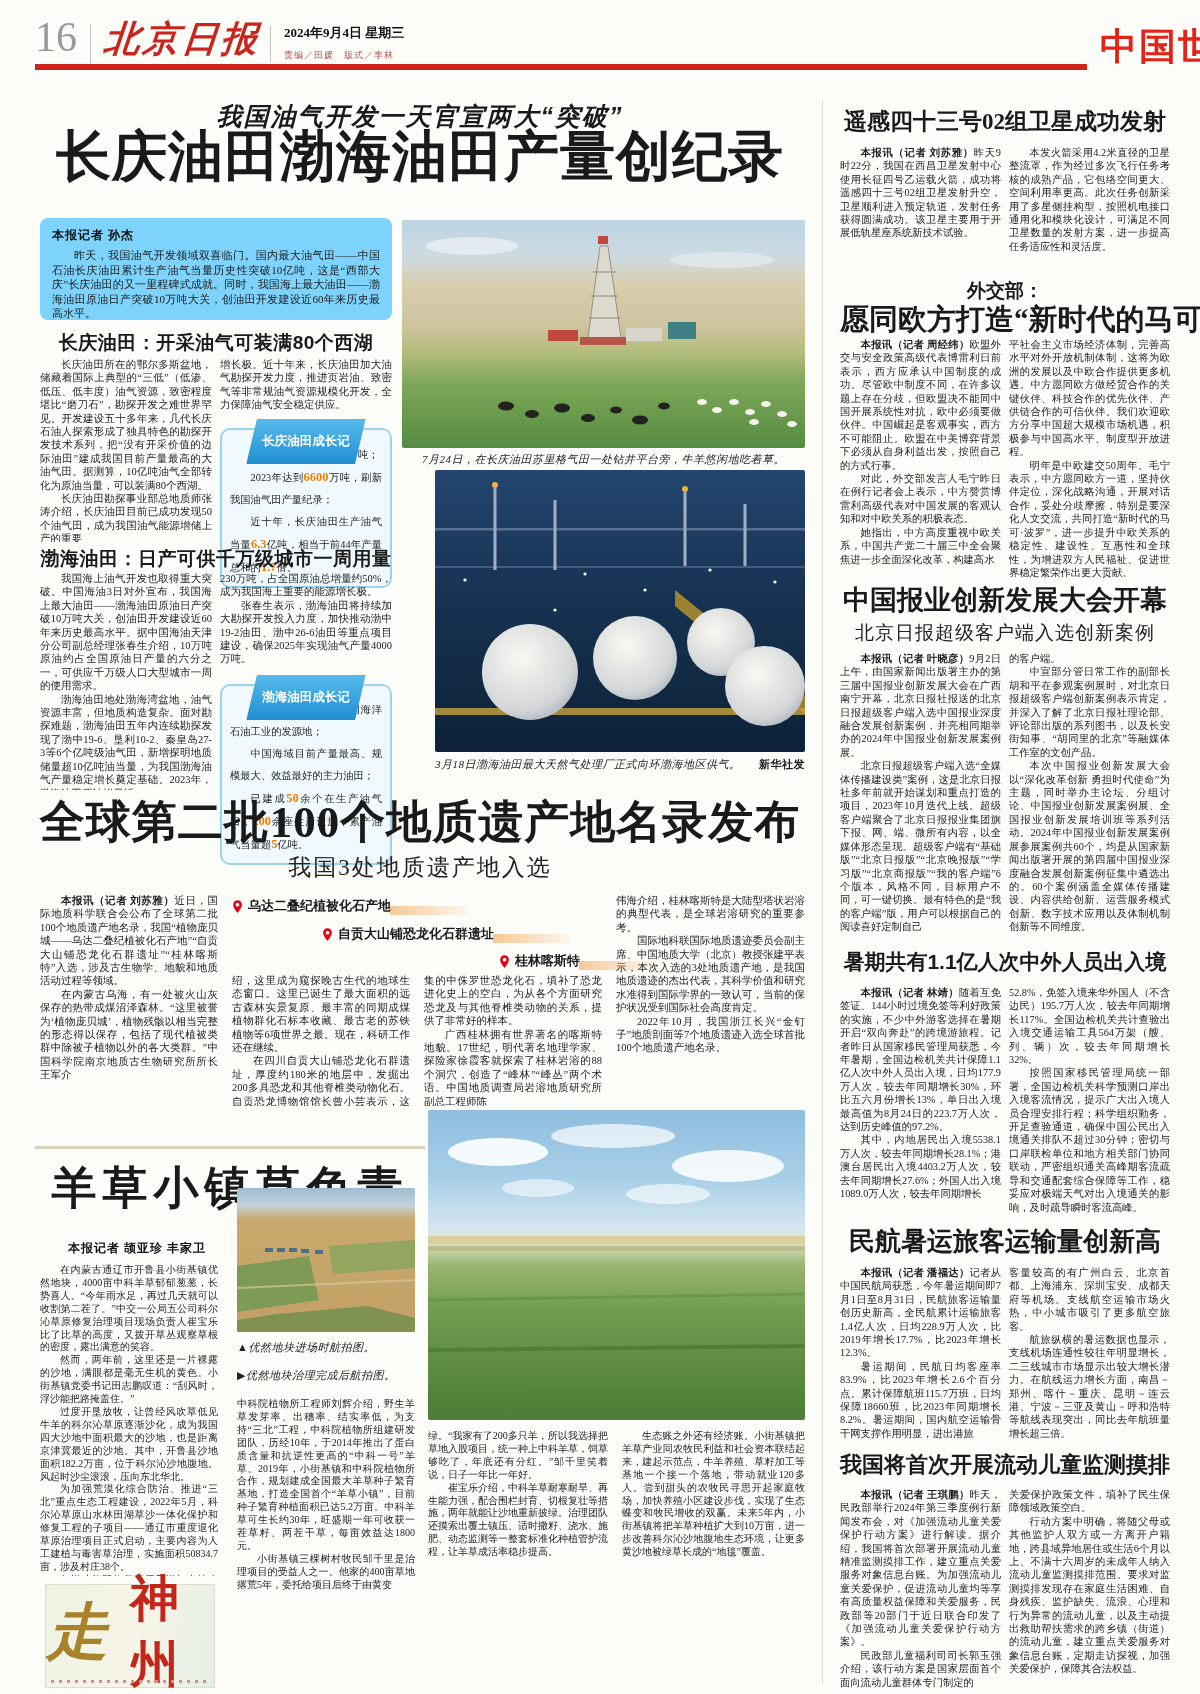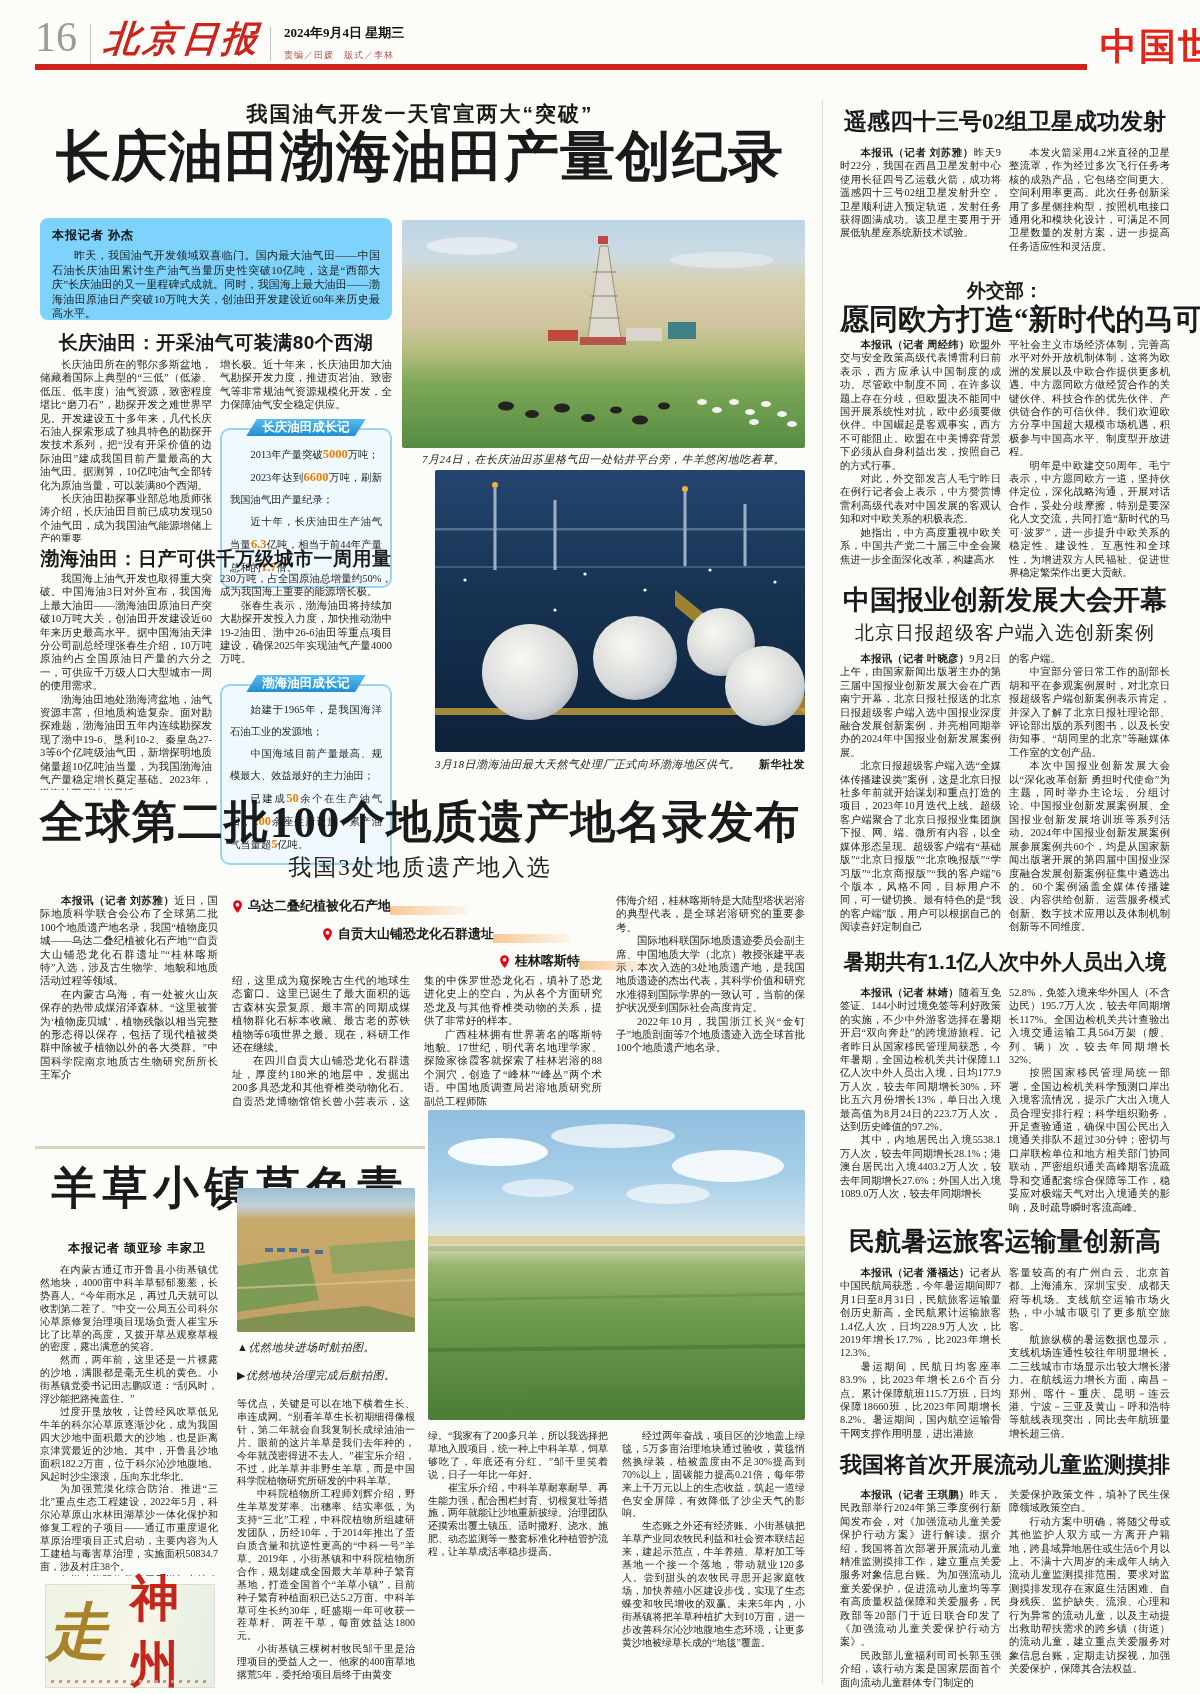--- a/index.html
+++ b/index.html
@@ -20,37 +20,37 @@
   .red-rule{background:#cf241c;height:6px;}
   .vdivider{width:1px;background:#dcdcd6;}
   
   .cols{display:flex;gap:8px;}
   .cols .col{flex:1;}
   .col{font-size:10.5px;line-height:13.4px;text-align:justify;overflow:hidden;color:#1c1c1c;}
   .col p{text-indent:2em;text-align:justify;}
   .cont p:first-child{text-indent:0;}
   .byline{font-size:12px;font-weight:700;color:#111;letter-spacing:1px;}
   
-  .kicker{font-size:21px;font-weight:700;letter-spacing:2px;}
+  .kicker{font-size:25px;font-weight:700;letter-spacing:2px;font-style:italic;}
   .headline-main{font-size:55px;font-weight:900;letter-spacing:1px;line-height:1.05;white-space:nowrap;}
   .lead-box{background:#7dd3fc;border-radius:8px;padding:9px 12px;box-sizing:border-box;}
   .lead{font-size:11px;line-height:14.6px;margin-top:4px;}
   .lead p{text-indent:2em;text-align:justify;}
   .subhead{font-size:19px;font-weight:800;letter-spacing:0.5px;white-space:nowrap;}
   .photo{overflow:hidden;border-radius:2px;}
   .photo svg{display:block;width:100%;height:100%;}
   .caption{font-size:11px;font-style:italic;color:#222;letter-spacing:0.5px;}
   .cap-row{display:flex;justify-content:space-between;align-items:baseline;}
   .cap-credit{font-weight:700;font-style:normal;white-space:nowrap;margin-left:8px;}
   
   .infobox{position:relative;margin-top:16px;border:2px solid #9ed3f0;border-radius:10px;
            background:#f0fafe;padding:13px 8px 7px;}
   .infobox-banner{position:absolute;top:-11px;left:50%;transform:translateX(-50%);
           background:linear-gradient(180deg,#58bbec,#1f8fd2);color:#fff;font-size:12.5px;
-          font-weight:700;padding:2px 16px;white-space:nowrap;
+          font-weight:700;padding:16px 16px;white-space:nowrap;
           clip-path:polygon(9% 0,100% 0,91% 100%,0 100%);}
   .infobox-body p{font-size:10.3px;line-height:22px;text-indent:2em;text-align:justify;}
   .infobox-body .hl{color:#f07f00;font-weight:700;font-size:12.5px;}
   
   .headline-geo{font-size:45px;font-weight:900;letter-spacing:1px;white-space:nowrap;}
   .subhead-geo{font-size:23px;font-weight:400;color:#222;letter-spacing:2px;}
   .pin-item{display:flex;align-items:center;gap:3px;font-weight:700;font-size:13px;white-space:nowrap;}
   .pin-item .swash{display:inline-block;width:78px;height:9px;margin-left:-4px;align-self:flex-end;
        background:linear-gradient(90deg,rgba(246,183,120,0.75),rgba(246,183,120,0.08));}
   .pin-icon svg{display:block;width:15px;height:15px;}
@@ -304,21 +304,20 @@
             <rect x="64" y="61" width="8" height="4"></rect>
           <rect x="78" y="62" width="8" height="4"></rect>
         </g>
         <line x1="0" y1="100" x2="178" y2="92" stroke="#d8c69a" stroke-width="2" opacity="0.7"></line>
       </svg>
     </div>
     <div class="abs caption" style="left:237px;top:1340px;width:178px;">▲优然地块进场时航拍图。</div>
     <div class="abs caption" style="left:237px;top:1368px;width:178px;">▶优然地块治理完成后航拍图。</div>
 
     <div class="abs col grass-col cont" style="left:237px;top:1398px;width:178px;height:294px;">
-        <p>等优点，关键是可以在地下横着生长、串连成网。“别看羊草生长初期细得像根针，第二年就会自我复制长成绿油油一片。眼前的这片羊草是我们去年种的，今年就茂密得进不去人。”崔宝乐介绍，不过，此羊草并非野生羊草，而是中国科学院植物研究所研发的中科羊草。</p>
         <p>中科院植物所工程师刘辉介绍，野生羊草发芽率、出穗率、结实率低，为支持“三北”工程，中科院植物所组建研发团队，历经10年，于2014年推出了蛋白质含量和抗逆性更高的“中科一号”羊草。2019年，小街基镇和中科院植物所合作，规划建成全国最大羊草种子繁育基地，打造全国首个“羊草小镇”，目前种子繁育种植面积已达5.2万亩。中科羊草可生长约30年，旺盛期一年可收获一茬草籽、两茬干草，每亩效益达1800元。</p>
         <p>小街基镇三棵树村牧民邹千里是治理项目的受益人之一。他家的400亩草地撂荒5年，委托给项目后终于由黄变</p>
       </div>
 
     <div class="abs photo ph-grassland" style="left:428px;top:1110px;width:377px;height:310px;">
       <svg viewBox="0 0 377 310" preserveAspectRatio="none">
         <g fill="#ffffff">
           <ellipse cx="70" cy="42" rx="50" ry="14" opacity="0.9"></ellipse>
           <ellipse cx="185" cy="26" rx="62" ry="12" opacity="0.7"></ellipse>
           <ellipse cx="300" cy="56" rx="56" ry="16" opacity="0.85"></ellipse>
@@ -331,21 +330,20 @@
         <line x1="0" y1="240" x2="377" y2="236" stroke="#3f6f2c" stroke-width="4" opacity="0.5"></line>
         <line x1="0" y1="284" x2="377" y2="280" stroke="#36602506" stroke-width="5" opacity="0.4"></line>
       </svg>
     </div>
 
     <div class="abs col grass-col cont" style="left:428px;top:1430px;width:180px;height:262px;">
         <p>绿。“我家有了200多只羊，所以我选择把草地入股项目，统一种上中科羊草，饲草够吃了，年底还有分红。”邹千里笑着说，日子一年比一年好。</p>
         <p>崔宝乐介绍，中科羊草耐寒耐旱、再生能力强，配合围栏封育、切根复壮等措施，两年就能让沙地重新披绿。治理团队还摸索出覆土镇压、适时撒籽、浇水、施肥、动态监测等一整套标准化种植管护流程，让羊草成活率稳步提高。</p>
       </div>
     <div class="abs col grass-col" style="left:622px;top:1430px;width:183px;height:262px;">
-        <p>经过两年奋战，项目区的沙地盖上绿毯，5万多亩治理地块通过验收，黄毯悄然换绿装，植被盖度由不足30%提高到70%以上，固碳能力提高0.21倍，每年带来上千万元以上的生态收益，筑起一道绿色安全屏障，有效降低了沙尘天气的影响。</p>
         <p>生态账之外还有经济账。小街基镇把羊草产业同农牧民利益和社会资本联结起来，建起示范点，牛羊养殖、草籽加工等基地一个接一个落地，带动就业120多人。尝到甜头的农牧民寻思开起家庭牧场，加快养殖小区建设步伐，实现了生态蝶变和牧民增收的双赢。未来5年内，小街基镇将把羊草种植扩大到10万亩，进一步改善科尔沁沙地腹地生态环境，让更多黄沙地被绿草长成的“地毯”覆盖。</p>
       </div>
 
     <div class="abs zsz" style="left:45px;top:1584px;width:170px;height:104px;">
       <span class="zou">走</span>
       <span class="szh">神州</span>
       <div class="dots"></div>
     </div>
   </section>
 

